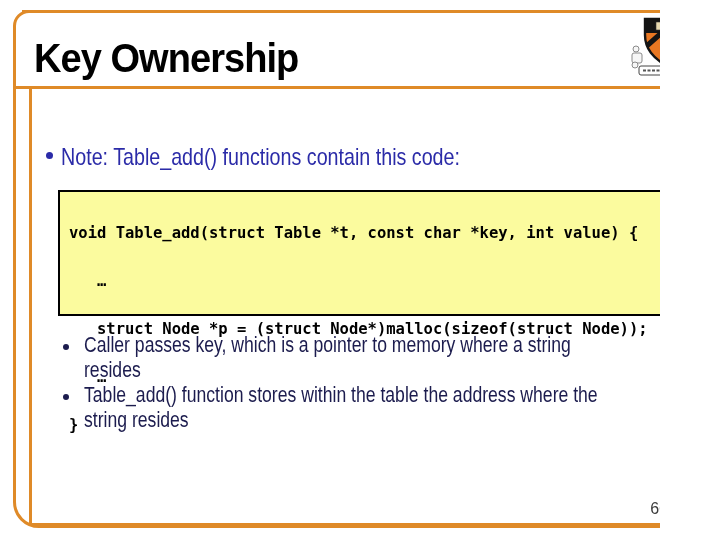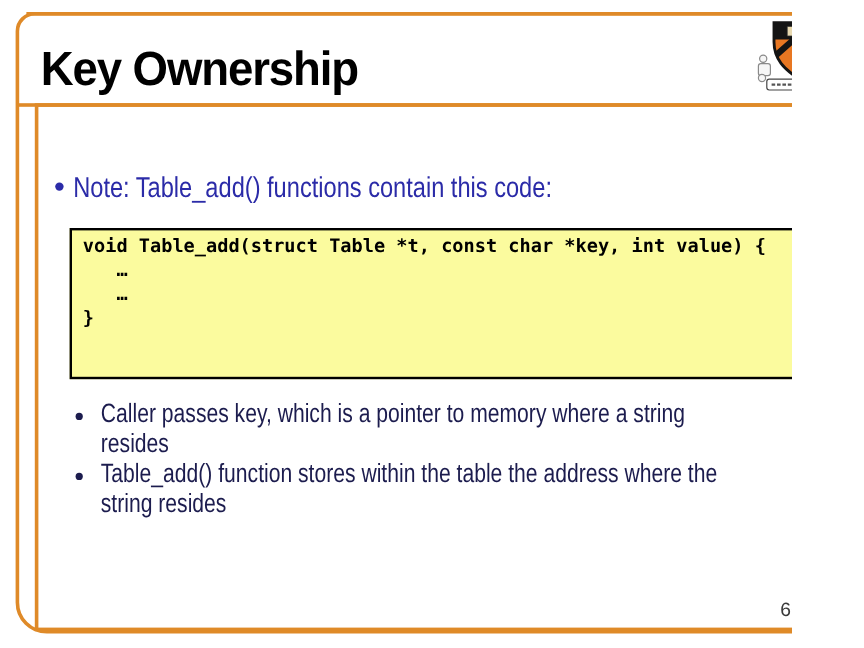--- a/index.html
+++ b/index.html
@@ -19,21 +19,21 @@
   .logo{position:absolute;left:628px;top:13px;width:68px;height:74px;}
   .note-dot{position:absolute;left:46px;top:152px;width:7px;height:7px;border-radius:50%;
     background:var(--note-blue);}
   .note-text{position:absolute;left:61px;top:143px;font-size:24px;color:var(--note-blue);
     white-space:nowrap;transform:scaleX(.82);transform-origin:left top;}
   .code-box{position:absolute;left:58px;top:190px;width:628px;height:126px;
     background:var(--code-bg);border:2px solid var(--code-border);box-sizing:border-box;
     padding:3px 0 0 9px;
     font-family:"DejaVu Sans Mono","Liberation Mono",monospace;font-weight:bold;
     font-size:15.5px;line-height:20px;color:var(--code-text);}
-  .code-line{white-space:pre;}
+  .code-line{white-space:pre;margin-top:28px;}
   .code-line.hl{color:var(--code-highlight);}
   .b-dot{position:absolute;width:6px;height:6px;border-radius:50%;background:var(--body-navy);}
   .b-dot.d1{left:63px;top:344px;}
   .b-dot.d2{left:63px;top:394px;}
   .b-line{position:absolute;left:84px;font-size:22px;color:var(--body-navy);
     white-space:nowrap;transform:scaleX(.8);transform-origin:left top;}
   .b-line.a1{top:332px;} .b-line.a2{top:357px;}
   .b-line.b1{top:382px;} .b-line.b2{top:407px;}
   .page-num{position:absolute;left:640px;top:500px;width:28px;text-align:right;
     font-size:16px;color:var(--page-number-color);}
@@ -82,20 +82,21 @@
       <rect x="64" y="66" width="1.5" height="4"></rect>
     </g>
   </svg>
 
   <div class="note-dot"></div>
   <div class="note-text">Note: Table_add() functions contain this code:</div>
 
   <div class="code-box">
     <div class="code-line">void Table_add(struct Table *t, const char *key, int value) {</div>
     <div class="code-line">   …</div>
+    <div class="code-line">   struct Node *p = (struct Node*)malloc(sizeof(struct Node));</div>
     <div class="code-line">   …</div>
     <div class="code-line">}</div>
   </div>
 
   <div class="b-dot d1"></div>
   <div class="b-line a1">Caller passes key, which is a pointer to memory where a string</div>
   <div class="b-line a2">resides</div>
 
   <div class="b-dot d2"></div>
   <div class="b-line b1">Table_add() function stores within the table the address where the</div>

